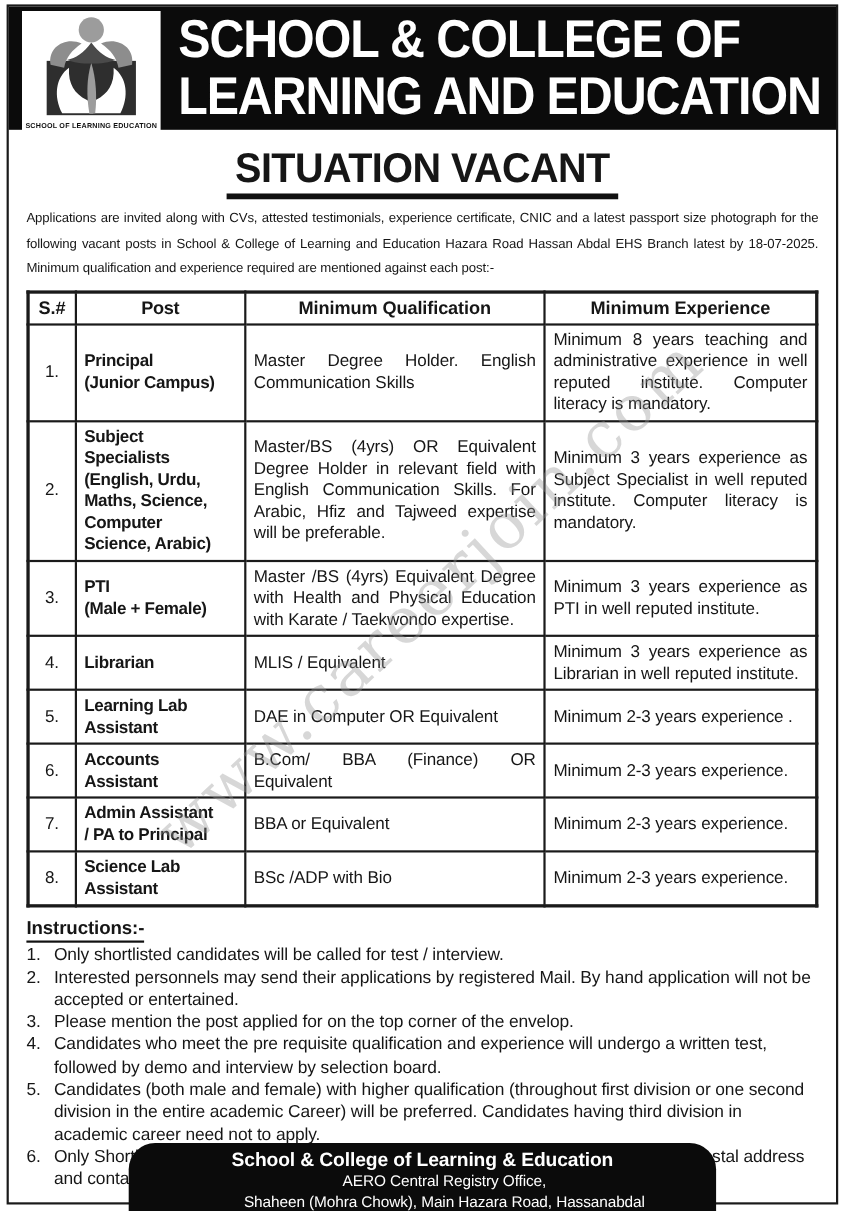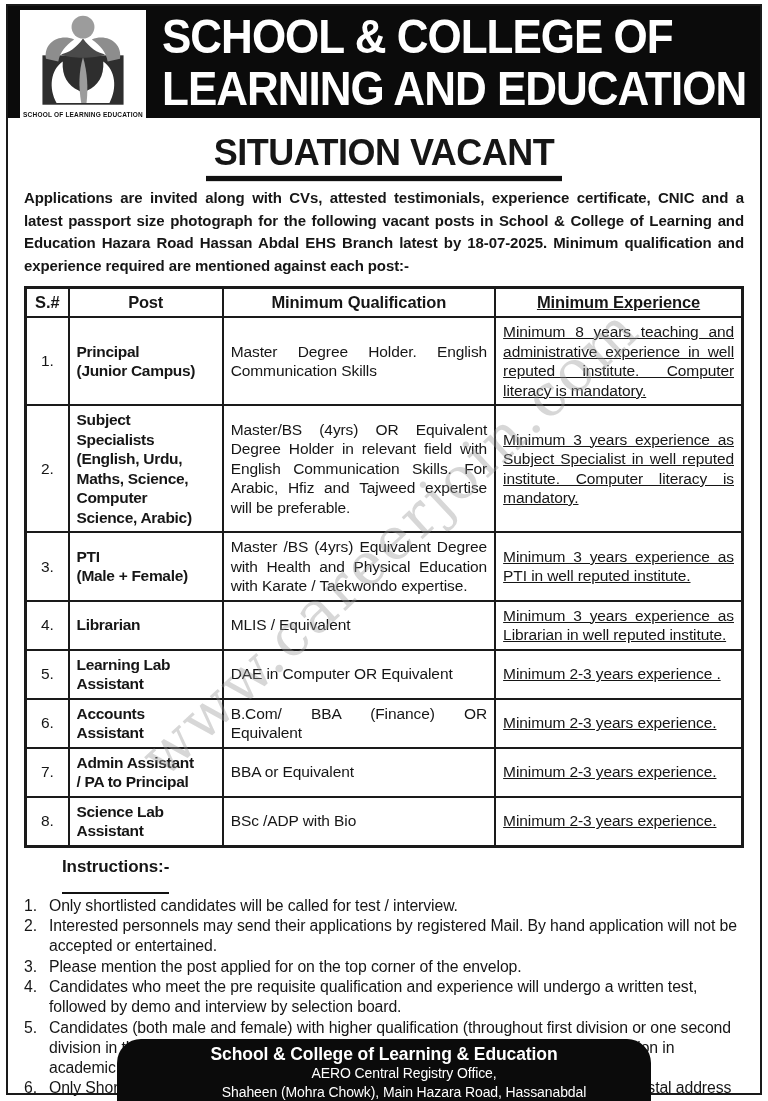--- a/index.html
+++ b/index.html
@@ -33,40 +33,40 @@
   .banner-line { font-size:44px; line-height:47px; letter-spacing:-1px; white-space:nowrap; }
   
   .content { padding:8px 16px 0 16px; }
   .main-heading-wrap { text-align:center; margin:8px 0 4px; }
   .main-heading {
     display:inline-block; font-size:36px; line-height:38px; font-weight:bold;
     letter-spacing:-0.5px; border-bottom:5px solid #111; padding:0 8px 3px;
     transform:scaleY(1.05);
   }
   .intro {
-    font-size:15px; line-height:22.5px; text-align:justify; margin:7px 0 9px;font-weight:bold;
+    font-size:12px; line-height:22.5px; text-align:justify; margin:7px 0 9px;
   }
   
   table.vacancies {
     width:100%; border-collapse:collapse; border:3px solid #1a1a1a;
   }
   .vacancies th, .vacancies td { border:2px solid #1a1a1a; }
   .vacancies th { font-size:16.5px; padding:4px 2px; text-align:center; }
   .vacancies td {
     font-size:15.5px; line-height:19.5px; padding:4px 7px; vertical-align:middle;
   }
   .col-sn   { width:6%;  text-align:center; }
   .col-post { width:21.5%; font-weight:bold; white-space:pre-line; letter-spacing:-0.3px; }
   .col-qual { width:38%; text-align:justify; }
-  .col-exp  { width:34.5%; text-align:justify;text-decoration:underline; }
+  .col-exp  { width:34.5%; text-align:justify; }
   
   .instructions { margin-top:9px; font-size:15.8px; line-height:20.3px; }
   .instructions-heading {
     display:inline-block; font-size:17px; font-weight:bold;
-    border-bottom:2.5px solid #111; padding-bottom:15px; margin-bottom:2px;margin-left:38px;
+    border-bottom:2.5px solid #111; padding-bottom:1px; margin-bottom:2px;
   }
   .instr-item { display:flex; }
   .instr-num { flex:none; width:25px; }
   .instr-text { flex:1; }
   
   .footer-box {
     position:absolute; left:50%; transform:translateX(-50%); bottom:0;
     width:534px; height:62px; background:#0b0b0b; z-index:5;
     border-radius:24px 24px 0 0; color:#fff; text-align:center; padding-top:5px;
   }

